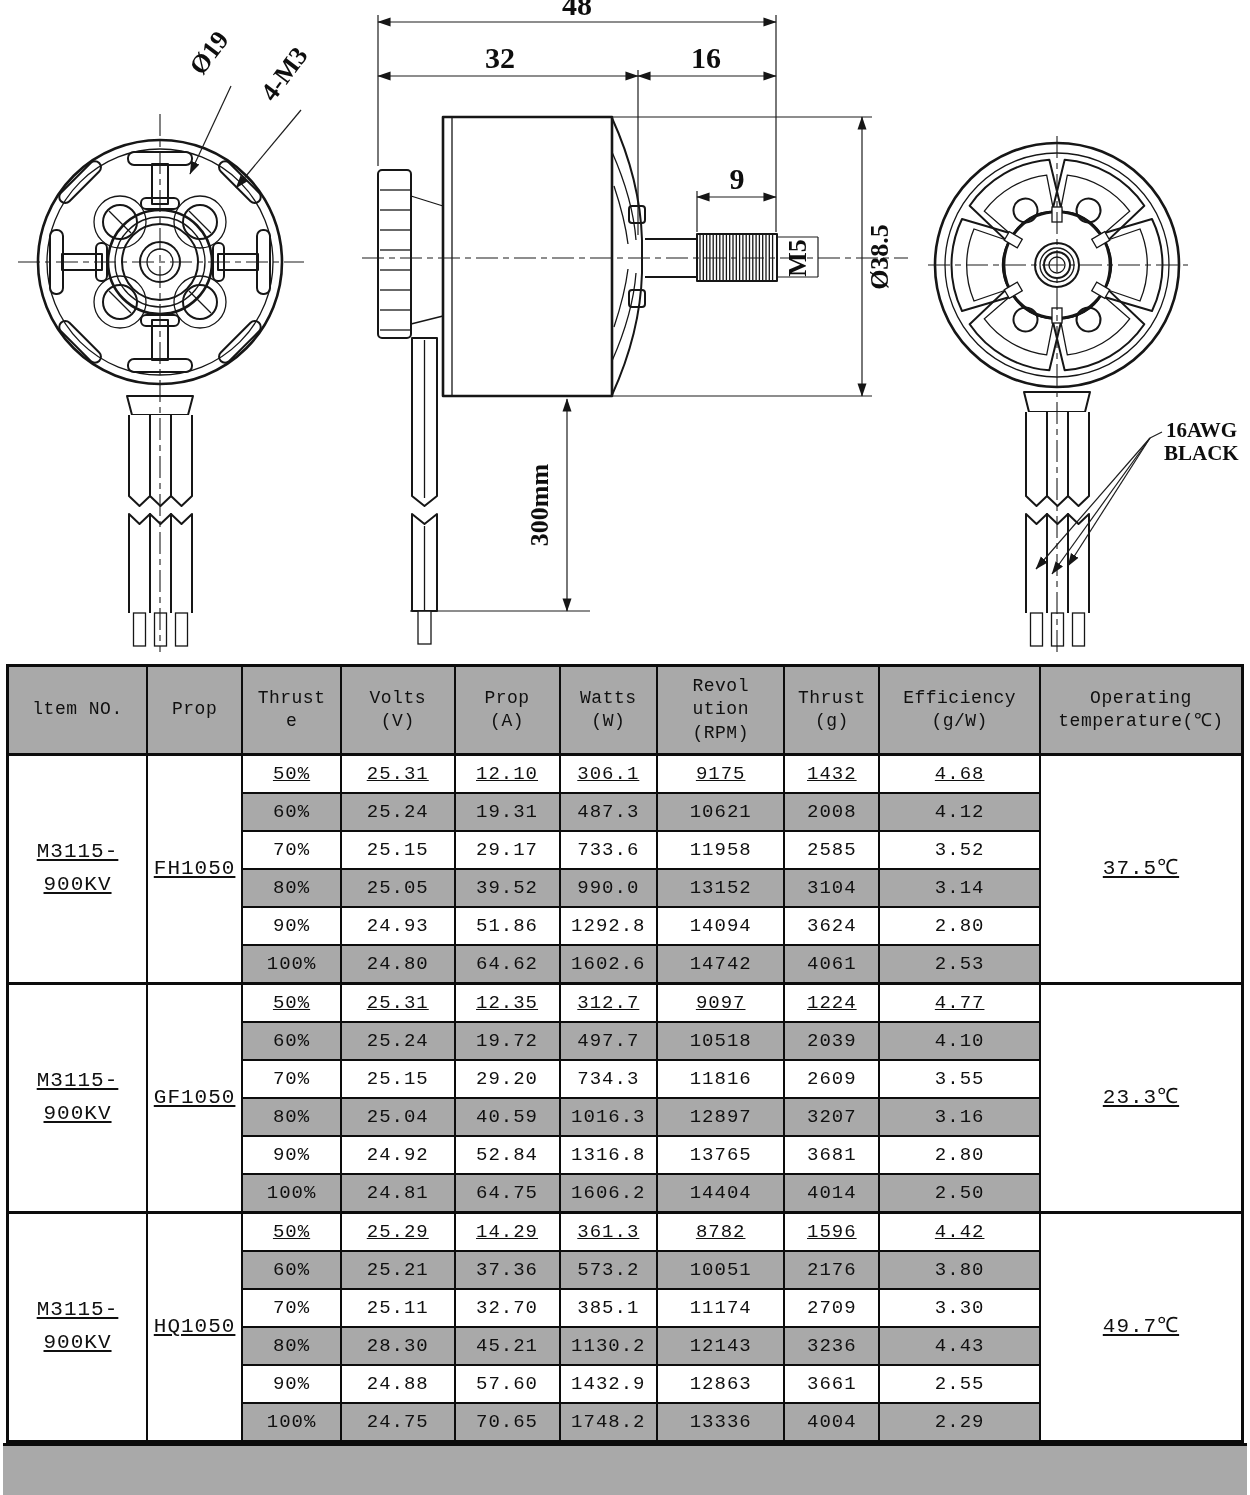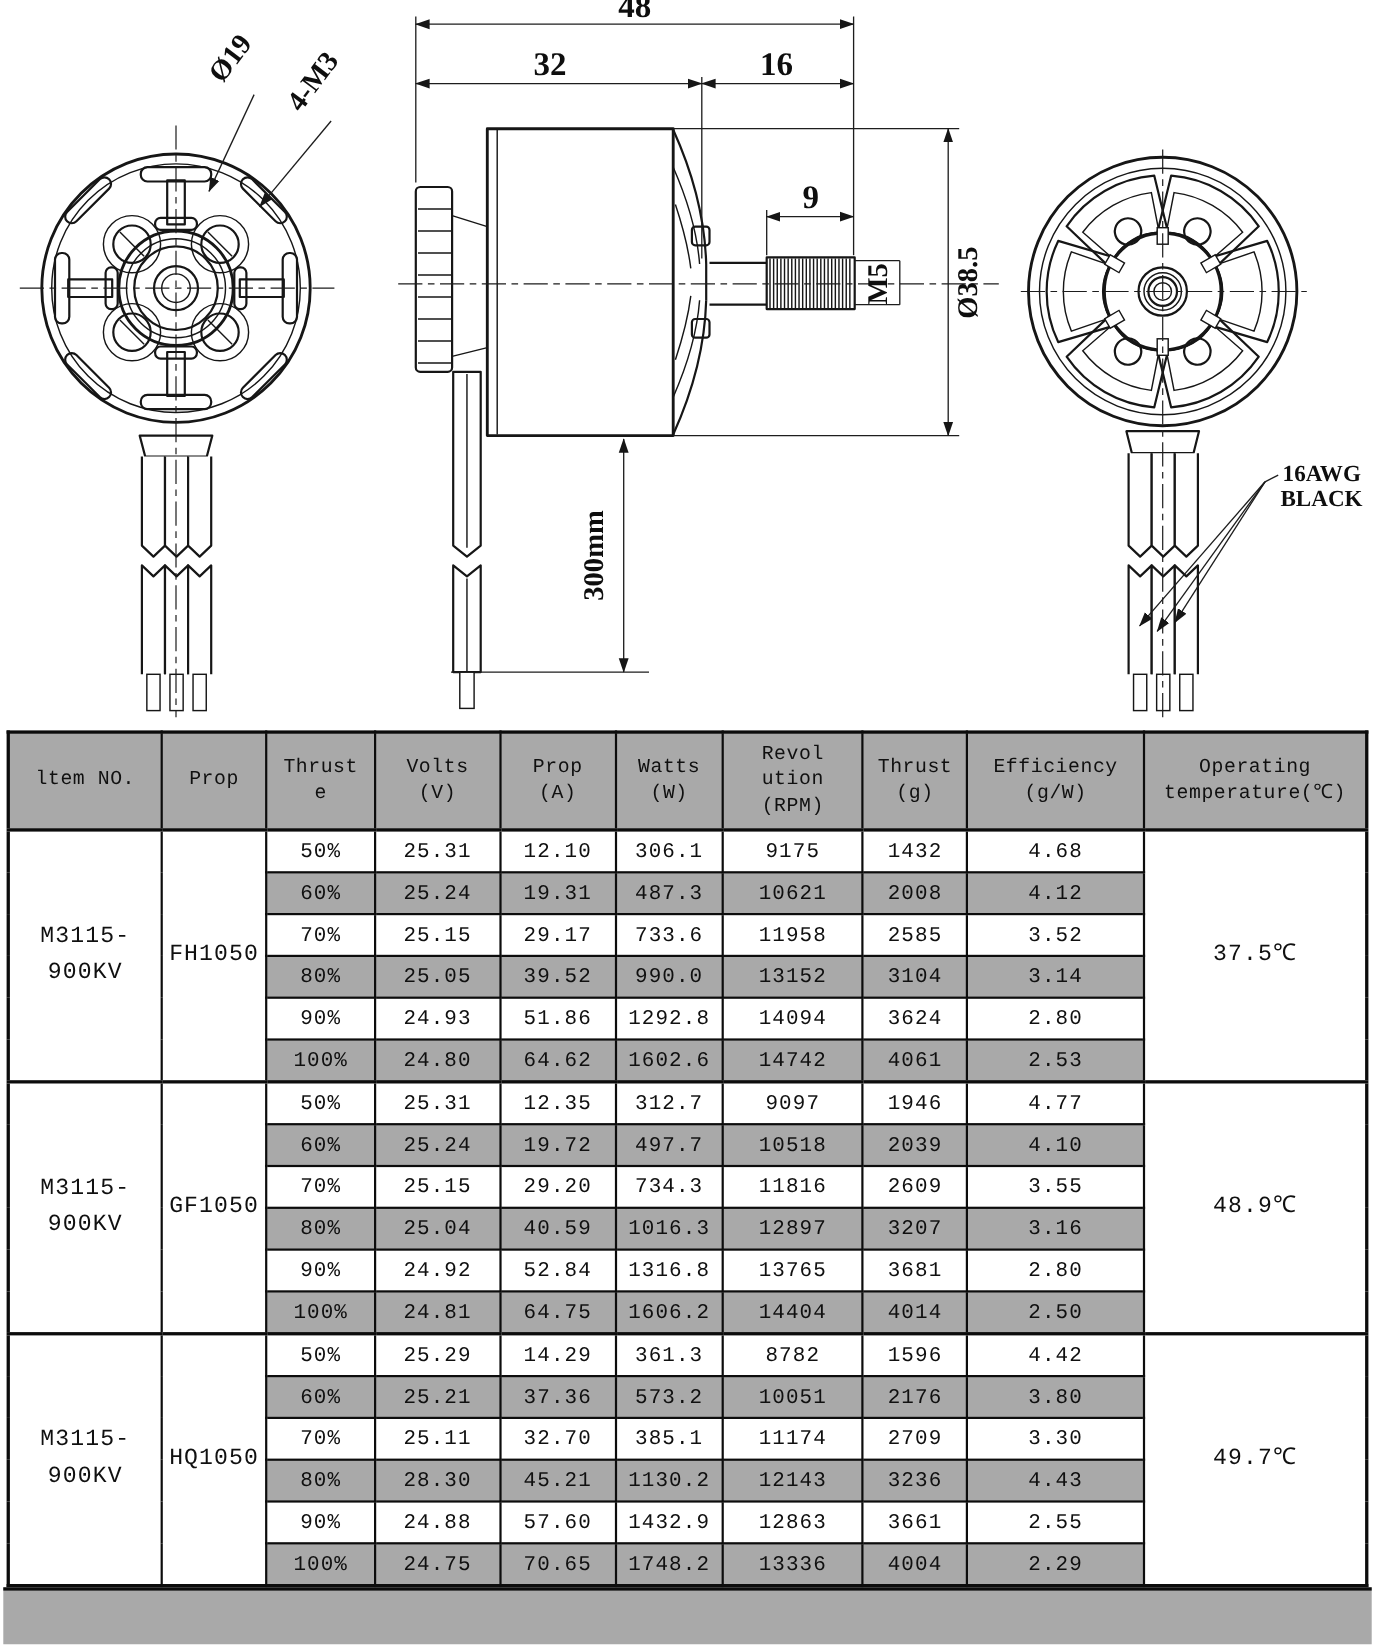--- a/index.html
+++ b/index.html
@@ -23,21 +23,21 @@
   table{width:100%;border-collapse:collapse;table-layout:fixed;
         border:3px solid #0c0c0c;color:#101010;
         font-family:"Liberation Mono","DejaVu Sans Mono",monospace;}
   th{background:#a9a9a9;height:84px;font-size:18px;font-weight:400;
      border:2px solid #0c0c0c;border-bottom:3px solid #0c0c0c;
      white-space:pre-line;line-height:1.3;letter-spacing:.5px;text-align:center;vertical-align:middle;}
   td{height:36px;text-align:center;vertical-align:middle;font-size:19px;
      border:2px solid #0c0c0c;letter-spacing:1px;padding:0;}
   td.shaded{background:#a9a9a9;}
   td.merge{background:#fff;font-size:21px;white-space:pre-line;line-height:1.55;}
-  tr.block-start td{border-top:3px solid #0c0c0c;}
+  tr.block-start td{border-top:3px solid #0c0c0c;text-decoration:underline;}
   .footer-band{height:50px;background:#a9a9a9;border-top:3px solid #0c0c0c;margin:0 -3px;}
 </style>
 </head>
 <body>
 
 <div class="page">
 
 <svg width="1250" height="660" viewBox="0 0 1250 660">
   <defs>
     <marker id="arr" viewBox="0 0 10 8" refX="9.5" refY="4" markerWidth="11" markerHeight="9" orient="auto-start-reverse">
@@ -397,23 +397,23 @@
           </tr>
           <tr class="block-start">
             <td rowspan="6" class="merge">M3115-
 900KV</td>
             <td rowspan="6" class="merge">GF1050</td>
             <td>50%</td>
             <td>25.31</td>
             <td>12.35</td>
             <td>312.7</td>
             <td>9097</td>
-            <td>1946</td>
+            <td>1224</td>
             <td>4.77</td>
-            <td rowspan="6" class="merge">48.9℃</td>
+            <td rowspan="6" class="merge">23.3℃</td>
           </tr>
           <tr>
             <td class="shaded">60%</td>
             <td class="shaded">25.24</td>
             <td class="shaded">19.72</td>
             <td class="shaded">497.7</td>
             <td class="shaded">10518</td>
             <td class="shaded">2039</td>
             <td class="shaded">4.10</td>
           </tr>

